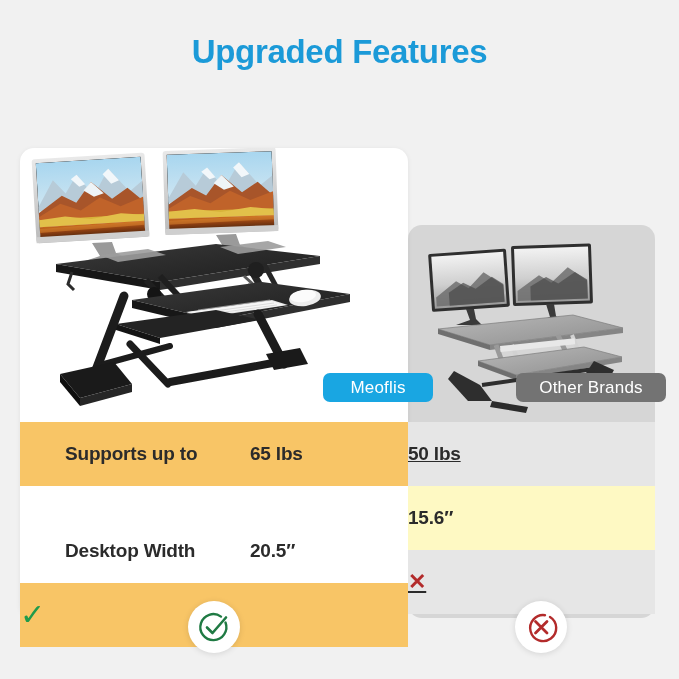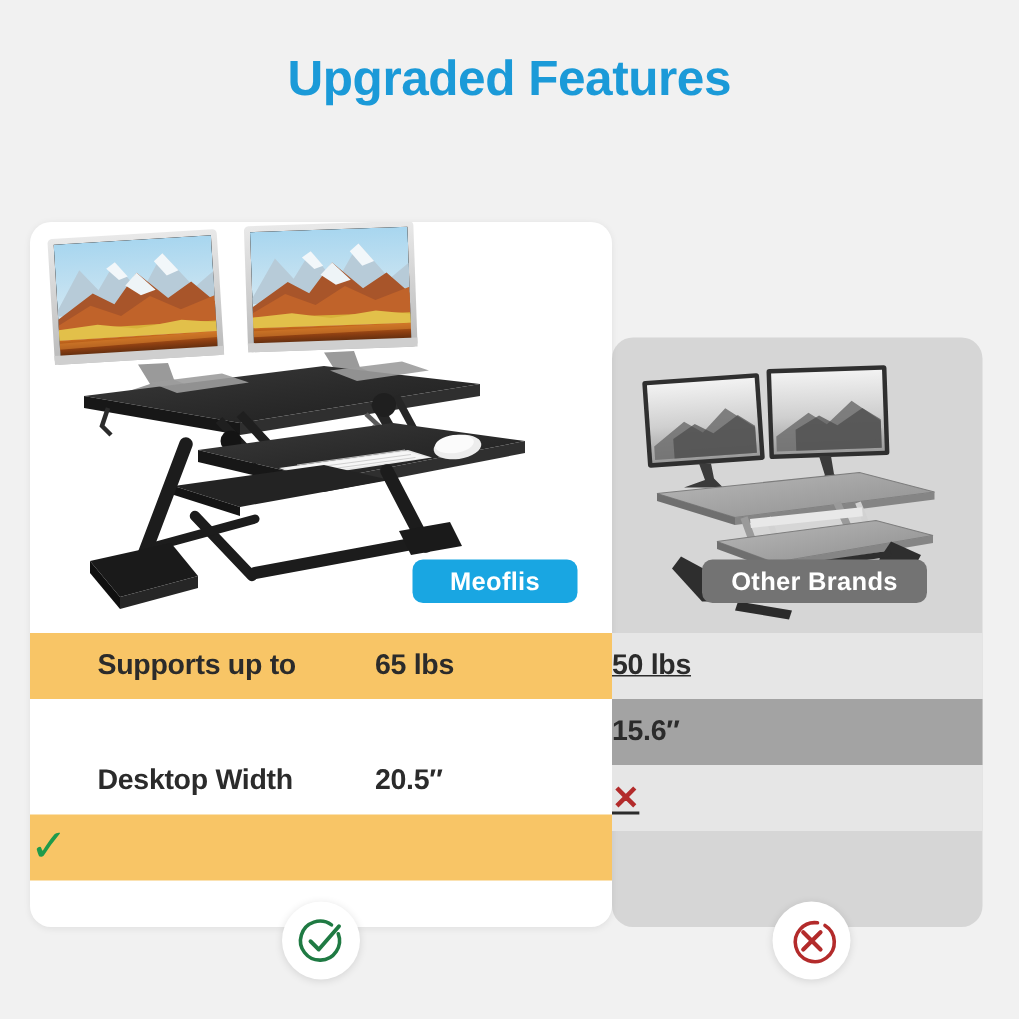--- a/index.html
+++ b/index.html
@@ -37,40 +37,41 @@
     border-radius: 14px;
     box-shadow: 0 1px 5px rgba(0,0,0,0.07);
     overflow: hidden;
   }
   .card-left .l-photo { position: absolute; left: 0; top: 0; width: 388px; height: 274px; }
 
   
   .rows-left  { position: absolute; left: 20px; top: 422px; width: 388px; }
   .rows-right { position: absolute; left: 408px; top: 422px; width: 247px; }
   .row {
-    height: 44px; display: flex; align-items: center;
+    height: 64px; display: flex; align-items: center;
     font-size: 19px; font-weight: bold; color: #2b2b2b;
   }
   .row.alt-on  { background: #f8c566; }
   .row.alt-off { background: #ffffff; margin-top: 33px; }
   .row.g-on    { background: #e6e6e6; text-decoration: underline; }
-  .row.g-off   { background: #a3a3a3; }
+  .row.g-off   { background: #fef9c3; }
   .row .label  { flex: 0 0 230px; padding-left: 45px; text-align: left; letter-spacing: -0.2px; }
   .row .value  { flex: 1; text-align: left; padding-right: 30px; letter-spacing: -0.2px; }
   .rows-right .row .value { padding-right: 0; }
   .tick { color: #1f9b4b; font-size: 30px; line-height: 1; font-weight: normal; }
   .cross { color: #b32b2b; font-size: 22px; font-weight: bold; }
 
   
   .badge {
     position: absolute;
     display: flex; align-items: center; justify-content: center;
     border-radius: 7px;
-    font-size: 17px; font-weight: bold; color: #ffffff;
+    font-size: 17px; font-weight: normal; color: #ffffff;
     letter-spacing: 0.2px;
+    margin-left: 48px;
   }
   .badge-brand { left: 275px; top: 373px; width: 110px; height: 29px; background: #19a6e2; }
   .badge-other { left: 468px; top: 373px; width: 150px; height: 29px; background: #737373; }
 
   
   .status-badge {
     position: absolute; width: 52px; height: 52px; border-radius: 50%;
     background: #ffffff; box-shadow: 0 1px 6px rgba(0,0,0,0.12);
     display: flex; align-items: center; justify-content: center;
   }

